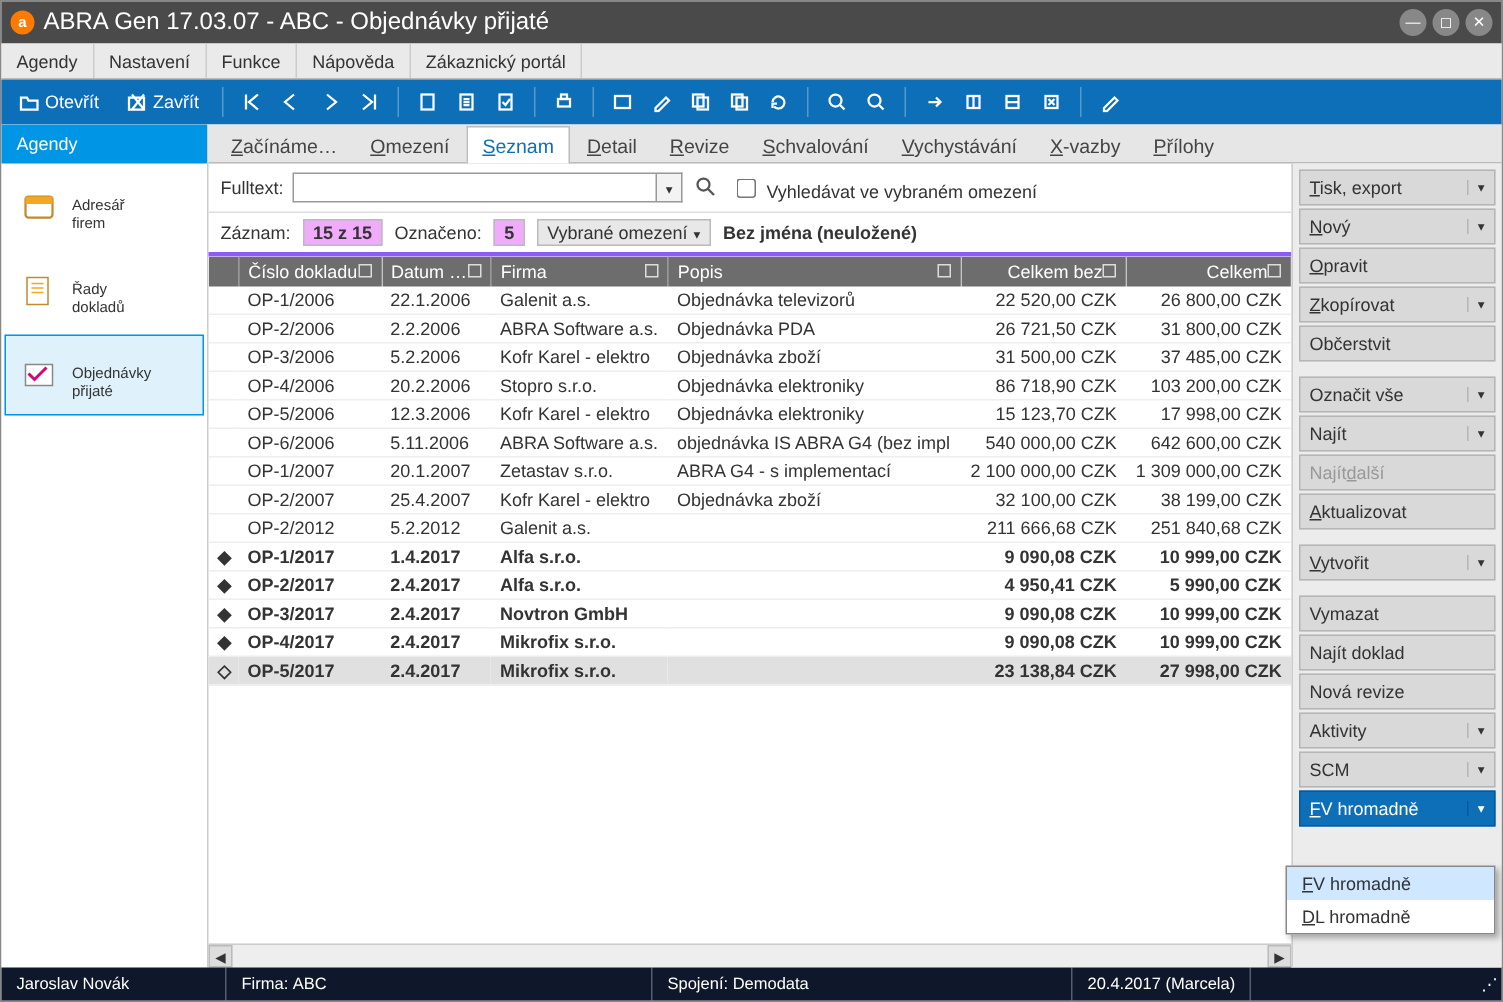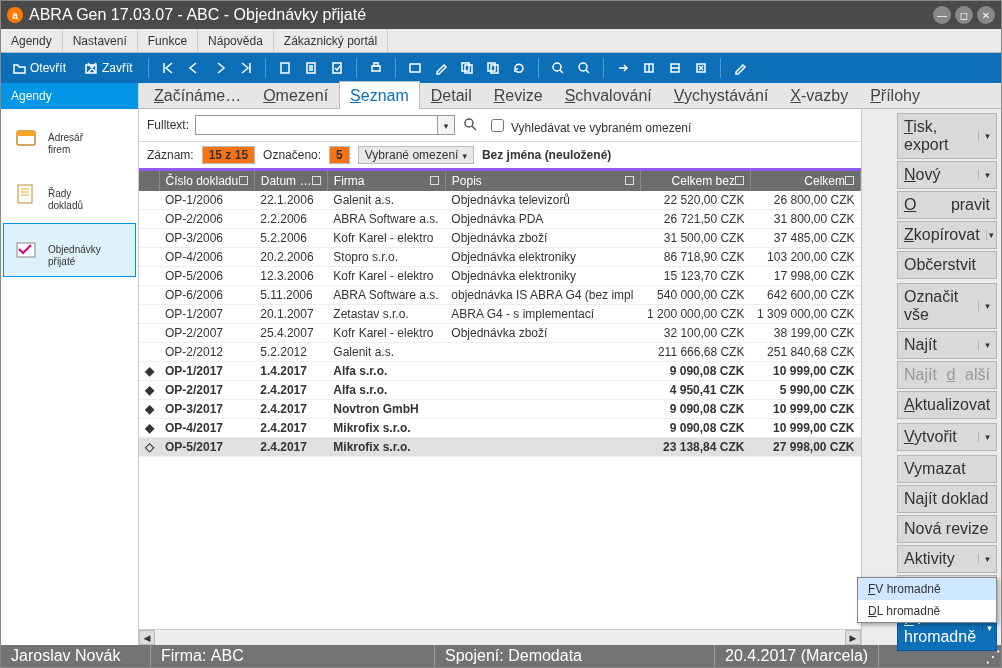--- a/index.html
+++ b/index.html
@@ -36,74 +36,74 @@
   .sidebar-item { display:flex; align-items:center; gap:8px; padding:8px 8px; cursor:pointer; border:1px solid transparent; margin:2px; }
   .sidebar-item.active { border:1px solid #0095e5; background:#dff1fb; }
   .sidebar-item .sicon { width:28px;height:28px;display:flex;align-items:center;justify-content:center; }
   .sidebar-item .slabel { font-size:10px; line-height:1.2;margin-top:12px; }
 
   
   .main { flex:1; display:flex; flex-direction:column; min-width:0; }
 
   
   .tabs { background:#e6e6e6; display:flex; align-items:flex-end; height:26px; border-bottom:1px solid #bbb; padding-left:4px; gap:0; }
-  .tab { padding:5px 10px 4px; font-size:16px; color:#444; cursor:pointer; border:1px solid transparent; border-bottom:none; margin-bottom:-1px; }
+  .tab { padding:5px 10px 4px; font-size:13px; color:#444; cursor:pointer; border:1px solid transparent; border-bottom:none; margin-bottom:-1px; }
   .tab.active { background:#fff; border-color:#bbb; color:#0d6fb8; font-weight:400; }
   .tab .ul{text-decoration:underline;}
 
   
   .filterrow { display:flex; align-items:center; gap:6px; padding:6px 8px; border-bottom:1px solid #ddd; }
   .filterrow label { font-size:12px; }
   .filterrow .searchbox { flex:0 0 260px; display:flex; }
   .filterrow input[type=text] { width:100%; border:1px solid #999; height:20px; padding:1px 3px; font-size:12px; }
   .filterrow .dropdown-caret { width:18px;height:20px;border:1px solid #999;border-left:none;display:flex;align-items:center;justify-content:center;cursor:pointer;background:#f3f3f3;}
   .filterrow .mag { width:20px;height:20px;display:flex;align-items:center;justify-content:center;cursor:pointer; }
   .filterrow .chk { display:flex;align-items:flex-end;gap:4px; }
   .filterrow .chk input{width:13px;height:13px;}
 
   
   .summaryrow { display:flex; align-items:center; gap:8px; padding:4px 8px; border-bottom:3px solid #8b5cf6; font-size:12px; }
-  .summaryrow .pill { background:#f97316; border:1px solid #bbb; padding:1px 6px; }
+  .summaryrow .pill { background:#f0abfc; border:1px solid #bbb; padding:1px 6px; }
   .summaryrow .ddbtn { background:#e8e8e8;border:1px solid #bbb;padding:1px 6px;display:flex;align-items:center;gap:4px;cursor:pointer; }
   .summaryrow .bold{font-weight:bold;}
 
   
   .tablewrap { flex:1; overflow:auto; position:relative; }
   table.grid { border-collapse:collapse; width:100%; font-size:12px; }
   table.grid th { background:#6d6d6d; color:#fff; font-weight:normal; text-align:left; padding:3px 6px; border-right:1px solid #8a8a8a; position:sticky; top:0; white-space:nowrap; }
   table.grid th .sq { float:right; width:9px;height:9px;border:1px solid #ddd;margin-top:2px; }
   table.grid td { padding:2px 6px; border-bottom:1px solid #eee; white-space:nowrap; }
   table.grid tr.boldrow td { font-weight:bold; }
   table.grid tr.sel td { background:#e0e0e0; }
   table.grid td.r { text-align:right; }
   .rowmark { display:inline-block;width:8px;text-align:center; }
   .hscroll { height:16px; background:#eee; border-top:1px solid #ccc; display:flex; }
   .hscroll .harrow { width:16px;display:flex;align-items:center;justify-content:center;border:1px solid #bbb;background:#ddd;font-size:9px;cursor:pointer;}
   .hscroll .htrack{flex:1;}
 
   
   .rightbar { width:140px; background:#ececec; border-left:1px solid #ccc; display:flex;flex-direction:column; padding:4px 4px 0; gap:2px; overflow:visible; }
-  .rbtn { background:#d9d9d9; border:1px solid #b5b5b5; padding:4px 6px; font-size:16px; text-align:left; cursor:pointer; display:flex;align-items:center;justify-content:space-between;margin-left:31px; }
+  .rbtn { background:#d9d9d9; border:1px solid #b5b5b5; padding:4px 6px; font-size:12px; text-align:left; cursor:pointer; display:flex;align-items:center;justify-content:flex-start; }
   .rbtn .ul{text-decoration:underline;}
   .rbtn.split { padding:0; }
   .rbtn.split .lab{flex:1;padding:4px 6px;}
   .rbtn.split .car{width:18px;border-left:1px solid #b5b5b5;display:flex;align-items:center;justify-content:center;}
   .rbtn.disabled { color:#999; }
   .rgap { height:6px; }
   .rbtn.selected { background:#0d6fb8;color:#fff;border-color:#0957a0; }
   .rbtn.selected .car{border-left-color:#0957a0;}
 
   
   .popup { position:absolute; right:4px; bottom:22px; width:140px; background:#fff; border:1px solid #888; box-shadow:2px 2px 4px rgba(0,0,0,0.3); z-index:10; }
   .popup .pitem { padding:4px 10px; font-size:12px; cursor:pointer; }
   .popup .pitem:hover,.popup .pitem.hover { background:#cfe8ff; }
   .popup .pitem .ul{text-decoration:underline;}
 
   
-  .statusbar { height:22px; background:#737373; color:#fff; display:flex; align-items:center; font-size:16px; }
+  .statusbar { height:22px; background:#0f172a; color:#fff; display:flex; align-items:center; font-size:11px; }
   .statusbar .scell { padding:0 10px; border-right:1px solid rgba(255,255,255,0.3); height:100%; display:flex;align-items:center; }
   .statusbar .spacer{flex:1;}
   .statusbar .grip{width:16px;display:flex;align-items:center;justify-content:center;}
 
   .caret::after{content:"▾";font-size:9px;}
 </style>
 </head>
 <body>
 
 <div class="window">
@@ -420,21 +420,21 @@
                     <td>objednávka IS ABRA G4 (bez impl</td>
                     <td class="r">540 000,00 CZK</td>
                     <td class="r">642 600,00 CZK</td>
                   </tr>
                   <tr>
                     <td><span class="rowmark"></span></td>
                     <td>OP-1/2007</td>
                     <td>20.1.2007</td>
                     <td>Zetastav s.r.o.</td>
                     <td>ABRA G4 - s implementací</td>
-                    <td class="r">1 200 000,00 CZK</td>
+                    <td class="r">2 100 000,00 CZK</td>
                     <td class="r">1 309 000,00 CZK</td>
                   </tr>
                   <tr>
                     <td><span class="rowmark"></span></td>
                     <td>OP-2/2007</td>
                     <td>25.4.2007</td>
                     <td>Kofr Karel - elektro</td>
                     <td>Objednávka zboží</td>
                     <td class="r">32 100,00 CZK</td>
                     <td class="r">38 199,00 CZK</td>

